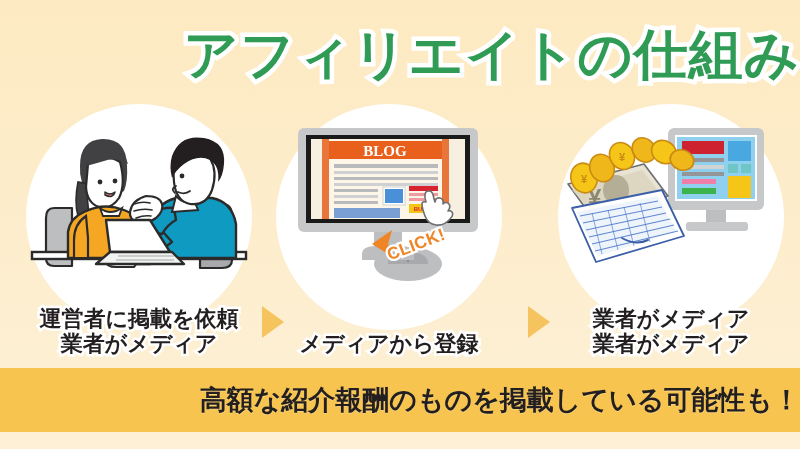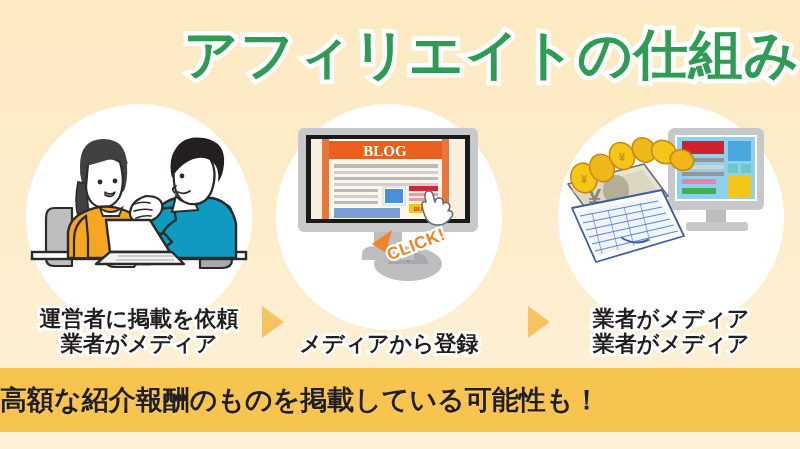--- a/index.html
+++ b/index.html
@@ -115,21 +115,21 @@
   .banner {
     position: absolute;
     left: 0; right: 0;
     top: 368px;
     height: 64px;
     background: #f7c council;
     background: #f8c košt;
     background: #f7c44f;
     display: flex;
     align-items: center;
-    justify-content: flex-start;
+    justify-content: flex-end;
     z-index: 7;
   }
   .banner-text {
     font-size: 27px;
     font-weight: 900;
     color: #231f20;
     letter-spacing: 0px;
     white-space: nowrap;
     text-shadow: 0 1px 0 rgba(255,255,255,.25);
   }

